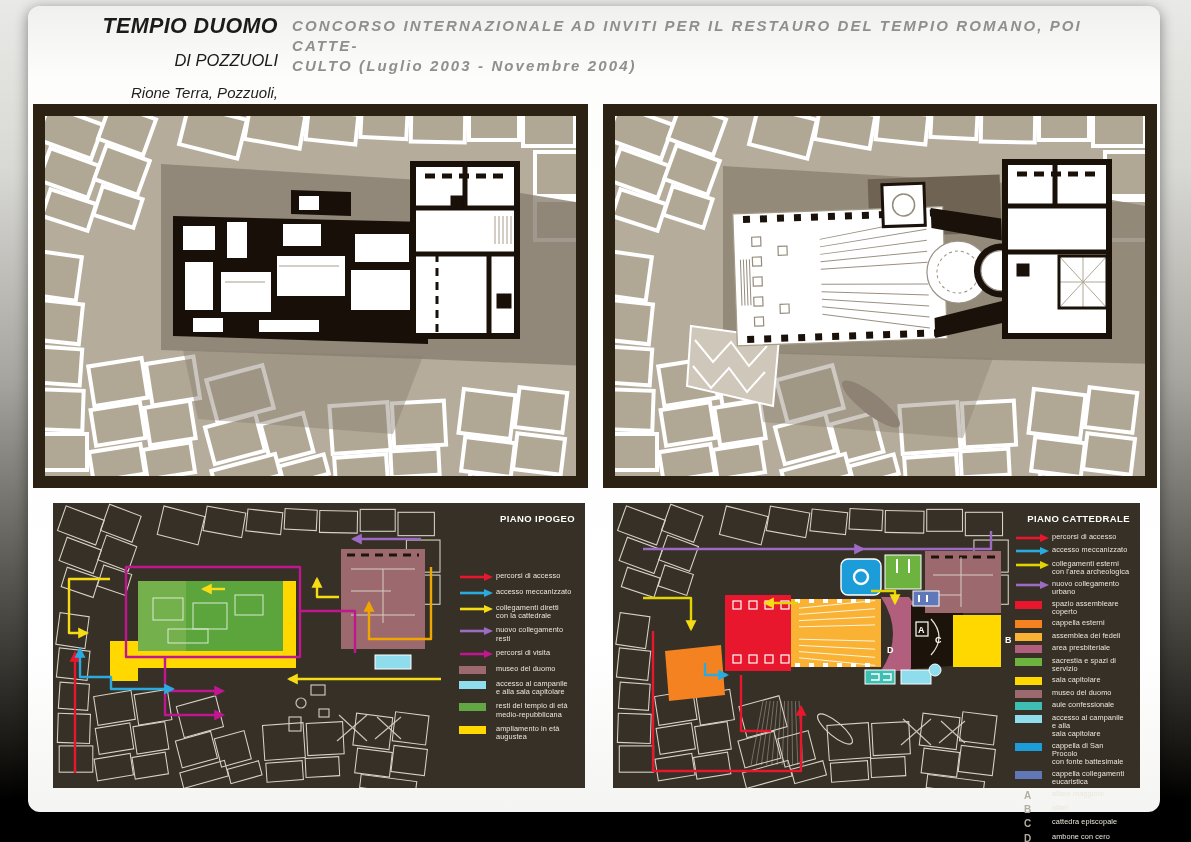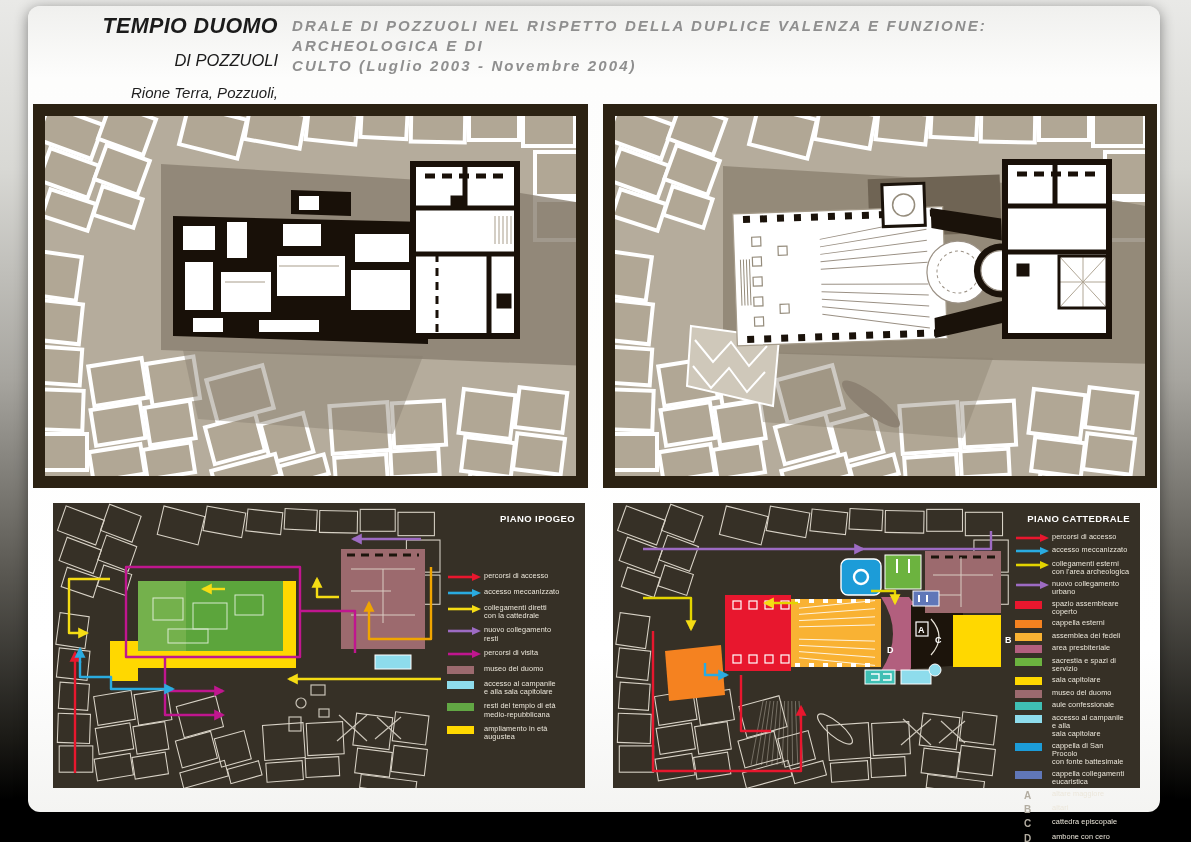--- a/index.html
+++ b/index.html
@@ -12,21 +12,21 @@
   header{position:absolute;top:8px;left:58px;right:26px;display:flex;align-items:flex-start;}
   .title-block{width:192px;text-align:right;font-style:italic;color:#1b1b1b;flex:0 0 192px;}
   .t1{font-size:21.5px;font-weight:bold;letter-spacing:.4px;}
   .t2{font-size:16.5px;font-weight:normal;margin-top:12px;}
   .sub{font-size:15px;margin-top:14px;color:#1f1f1f;}
   .desc{margin-left:14px;font-style:italic;font-weight:bold;color:#8f8f8f;
     font-size:15px;letter-spacing:2.1px;line-height:1.34;padding-top:2px;}
   .panel{position:absolute;}
   .p-tl{left:5px;top:98px;width:555px;height:384px;}
   .p-tr{left:575px;top:98px;width:554px;height:384px;}
-  .p-bl{left:25px;top:497px;width:532px;height:285px;display:flex;background:#363026;}
+  .p-bl{left:25px;top:497px;width:532px;height:285px;display:flex;background:#363026;gap:12px;}
   .p-br{left:585px;top:497px;width:527px;height:285px;display:flex;background:#363026;}
   .panel svg{display:block;}
   .legend{flex:1;padding:5px 10px 4px 2px;box-sizing:border-box;color:#ece7db;}
   .legend-title{font-weight:bold;font-size:9.5px;color:#fff;text-align:right;letter-spacing:.4px;margin-top:5px;}
   .legend-rows{margin-top:9px;}
   .legend-ipogeo .legend-rows{margin-top:48px;}
   .lrow{display:flex;align-items:flex-start;margin-bottom:3.4px;}
   .legend-ipogeo .lrow{margin-bottom:6px;}
   .lkey{width:37px;flex:0 0 37px;}
   .sw{width:27px;height:8px;margin-top:1px;}
@@ -67,21 +67,21 @@
 
 <div class="board">
 
   <header>
     <div class="title-block">
       <div class="t1">TEMPIO DUOMO</div>
       <div class="t2">DI POZZUOLI</div>
       <div class="sub">Rione Terra, Pozzuoli, Napoli</div>
     </div>
     <div class="desc">
-      <div>DRALE DI POZZUOLI NEL RISPETTO DELLA DUPLICE VALENZA E FUNZIONE: ARCHEOLOGICA E DI</div>
+      <div>CONCORSO INTERNAZIONALE AD INVITI PER IL RESTAURO DEL TEMPIO ROMANO, POI CATTE-</div>
       <div>CULTO (Luglio 2003 - Novembre 2004)</div>
     </div>
   </header>
 
   <section class="panel p-tl">
     <svg viewBox="0 0 555 384" width="555" height="384">
       <rect x="0" y="0" width="555" height="384" fill="#b5ac9c"></rect>
       <g id="blocks-tl">
           <rect x="8" y="10" width="58" height="36" transform="rotate(20 37 28)" class="blk"></rect>
           <rect x="70" y="6" width="48" height="38" transform="rotate(20 94 25)" class="blk"></rect>

